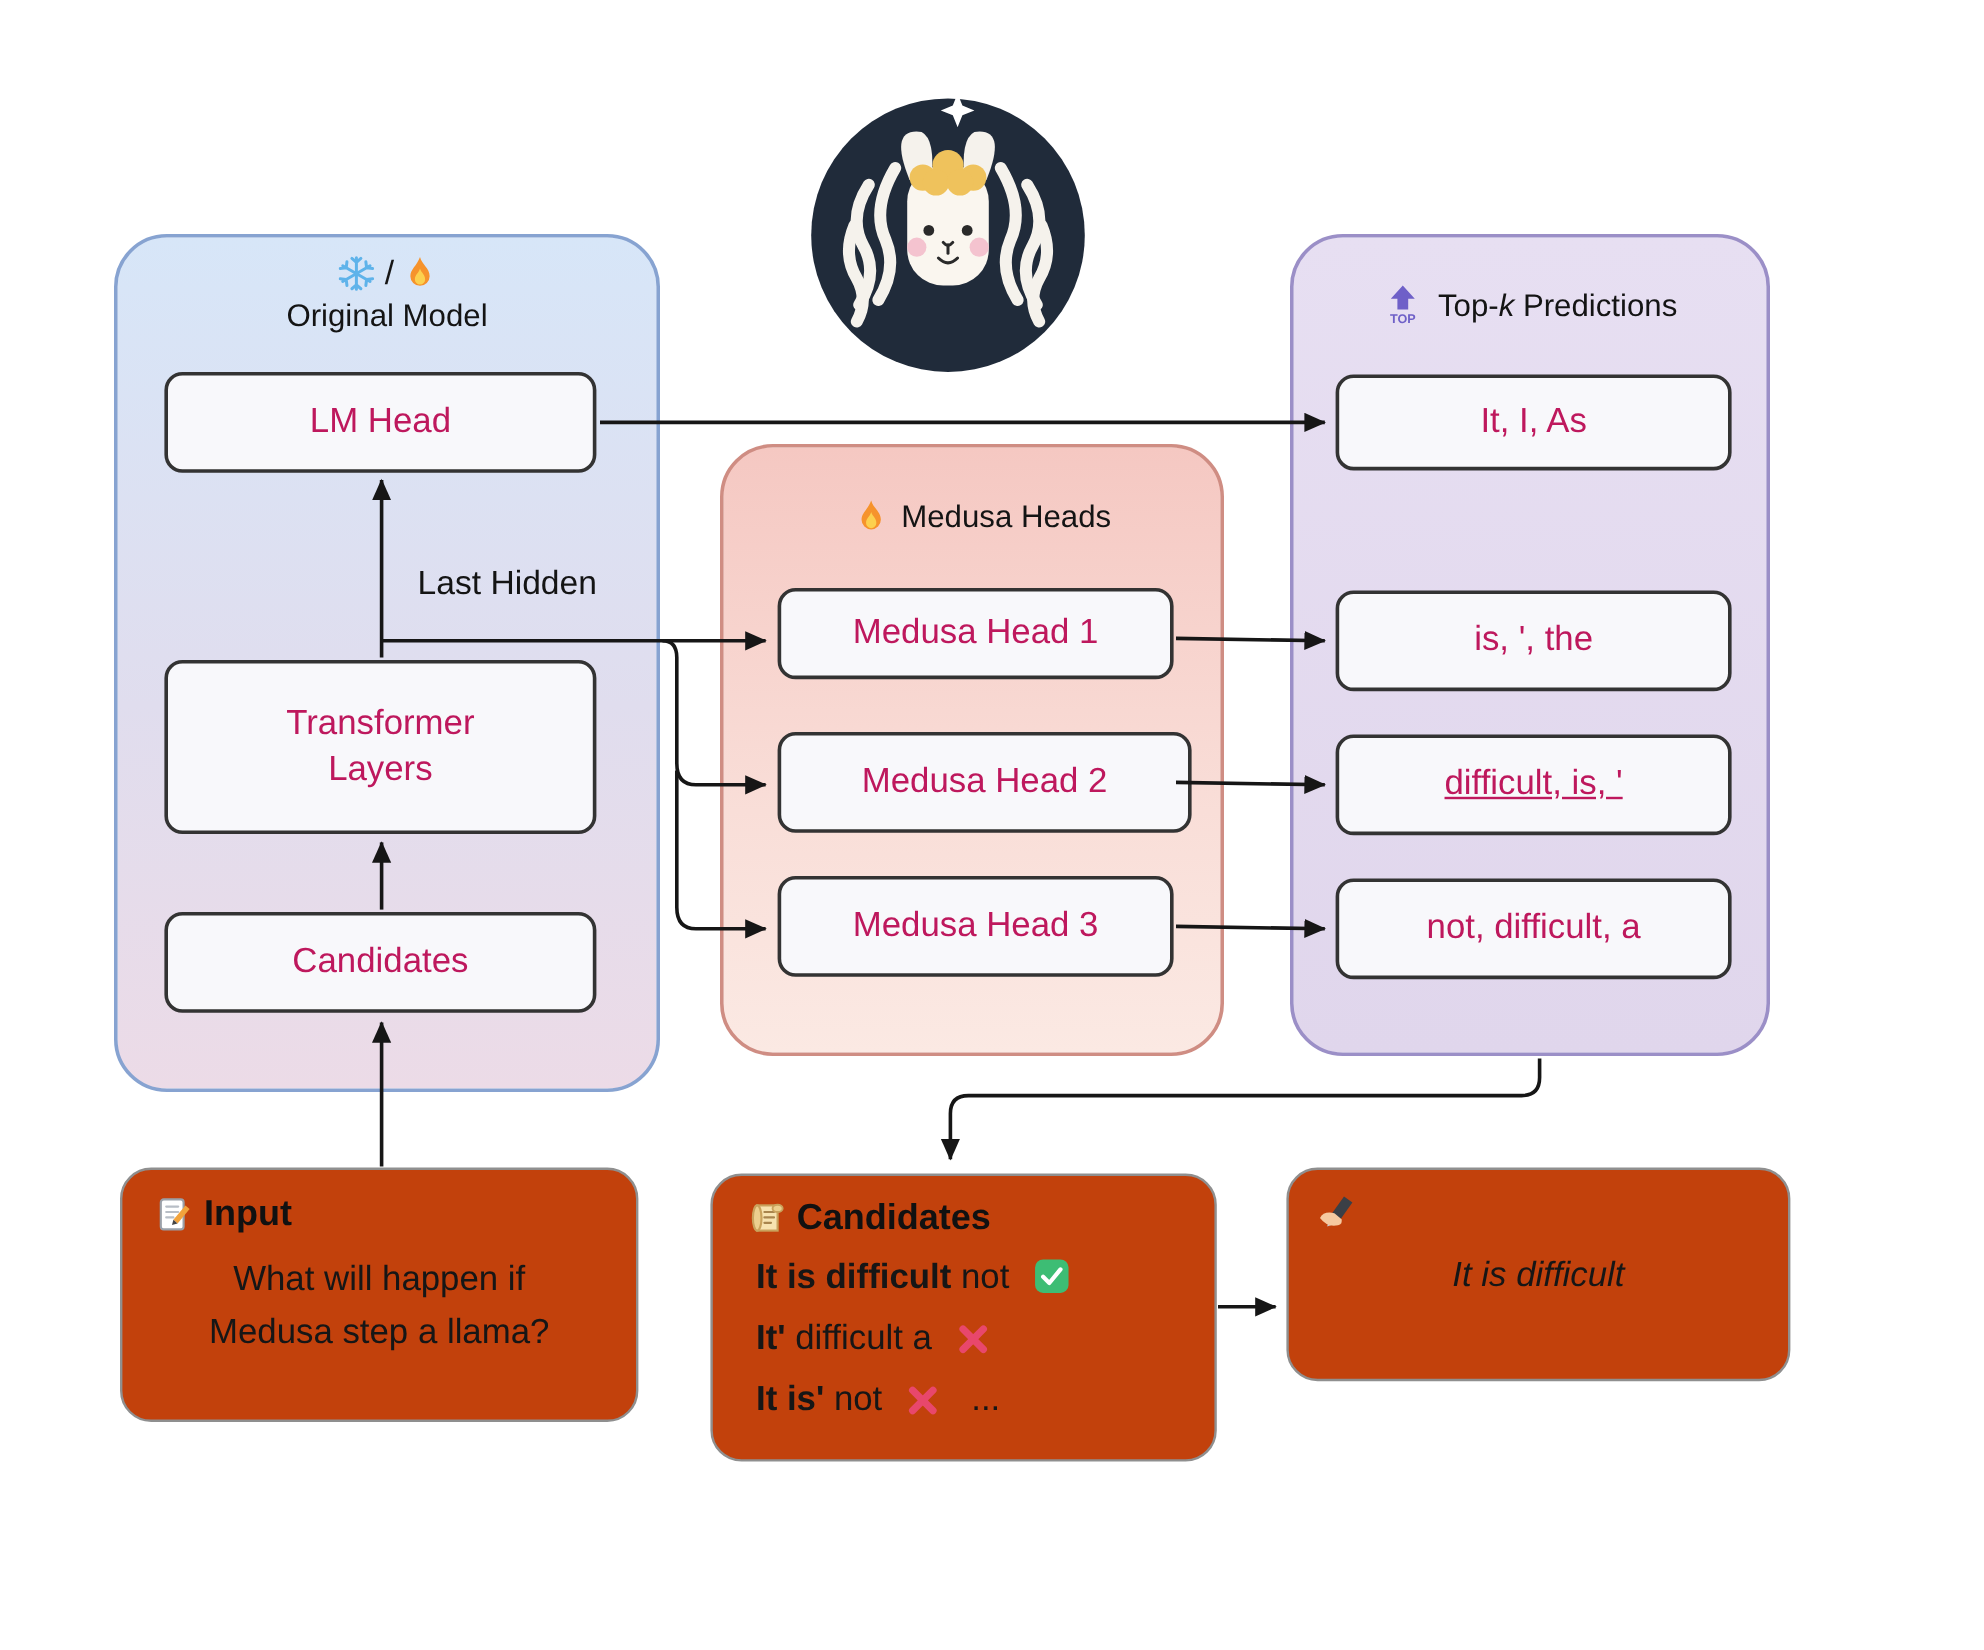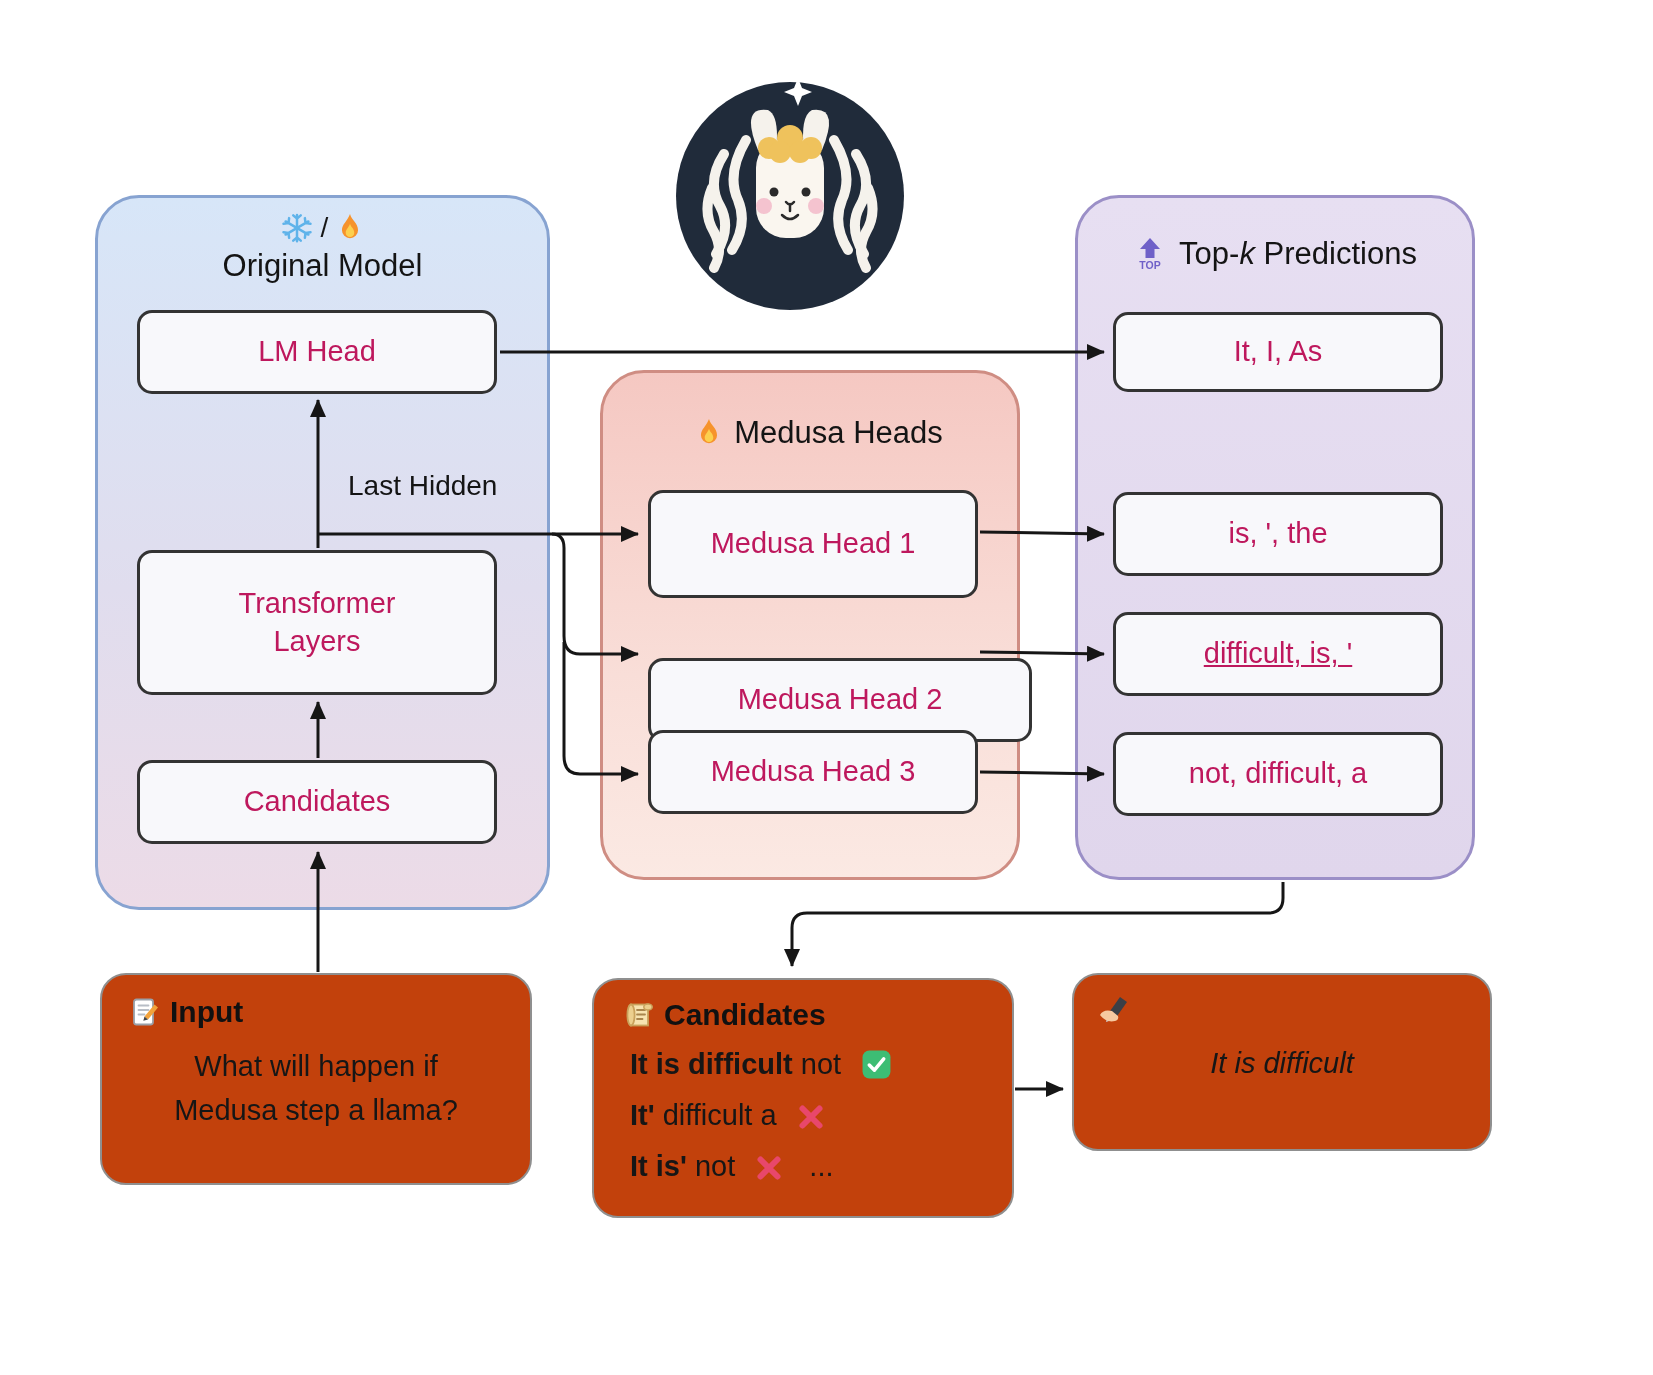--- a/index.html
+++ b/index.html
@@ -32,21 +32,21 @@
     border:3px solid #9b8fc7;
   }
   .panel-header {
     display:flex; flex-direction:column; align-items:center; gap:4px;
   }
   .panel-original .panel-header { padding-top:14px; }
   .panel-medusa  .panel-header { padding-top:42px;margin-left:19px; }
   .panel-topk    .panel-header { padding-top:38px; }
   .icons-row { display:flex; align-items:center; gap:9px; }
   .title-row { display:flex; align-items:center; gap:12px; }
-  .panel-title { font-size:31px; font-weight:400; color:#141414; }
+  .panel-title { font-size:26px; font-weight:400; color:#141414; }
   .sep { font-size:28px; }
 
   .node {
     position:absolute; z-index:10;
     display:flex; align-items:center; justify-content:center;
     background:#f8f8fb; border:3px solid #333333; border-radius:15px;
     font-size:29px; text-align:center; color:#be185d; line-height:1.3;
   }
   .node span { max-width:300px; }
   .node-transformer span { max-width:230px; }
@@ -172,24 +172,24 @@
           <svg width="26" height="30" viewBox="0 0 24 28">
             <path d="M12 1 C 13.5 7 19.5 9.5 19.5 16 A 7.5 7.5 0 0 1 4.5 16 C 4.5 10.5 9.5 8 12 1 Z" fill="#f6932c"></path>
             <path d="M12 10 C 13 13.5 16 14.5 16 18.5 A 4 4 0 0 1 8 18.5 C 8 15 10.8 13.8 12 10 Z" fill="#fcd04e"></path>
           </svg>
         </span>
         <span class="panel-title">Medusa Heads</span>
       </div>
     </div>
   </div>
 
-  <div class="node" style="left:648px;top:490px;width:330px;height:108px;">
+  <div class="node" style="left:648px;top:490px;width:330px;height:76px;">
     <span>Medusa Head 1</span>
   </div>
-  <div class="node" style="left:648px;top:610px;width:384px;height:84px;margin-top:48px;">
+  <div class="node" style="left:648px;top:610px;width:345px;height:84px;">
     <span>Medusa Head 2</span>
   </div>
   <div class="node" style="left:648px;top:730px;width:330px;height:84px;">
     <span>Medusa Head 3</span>
   </div>
 
   <div class="panel panel-topk">
     <div class="panel-header">
       <div class="title-row">
         <span class="icon">

